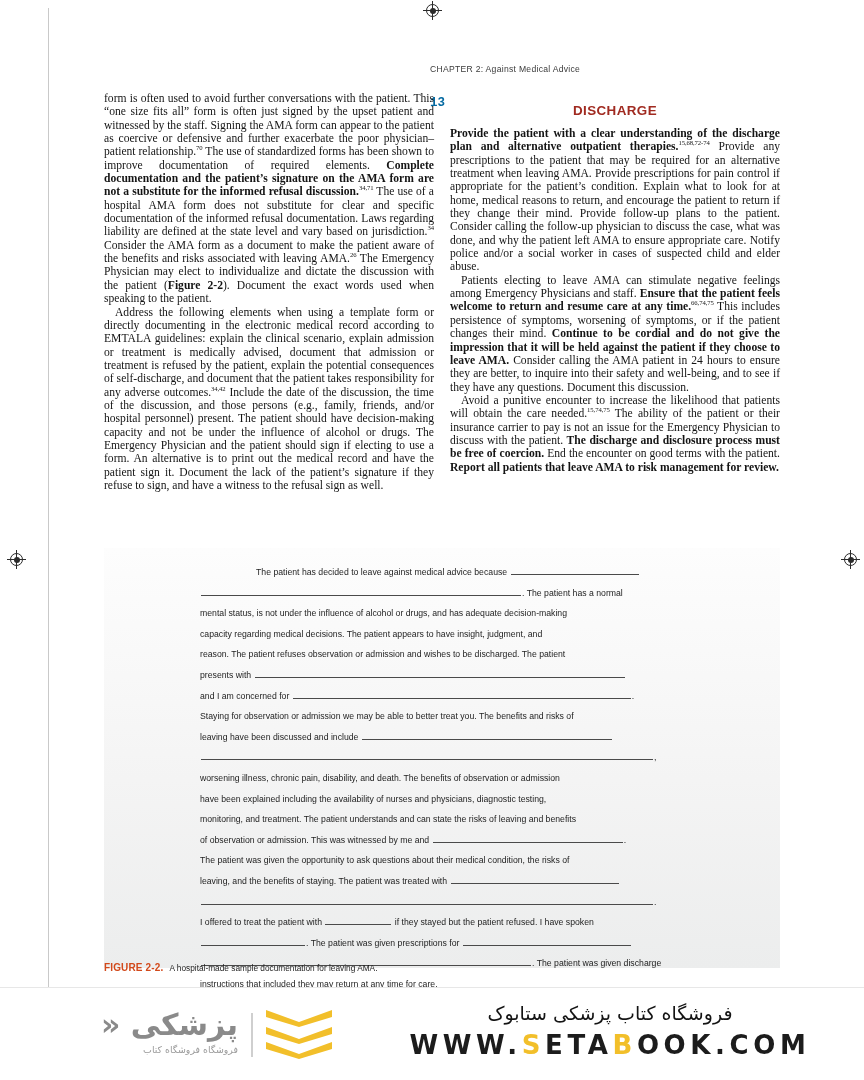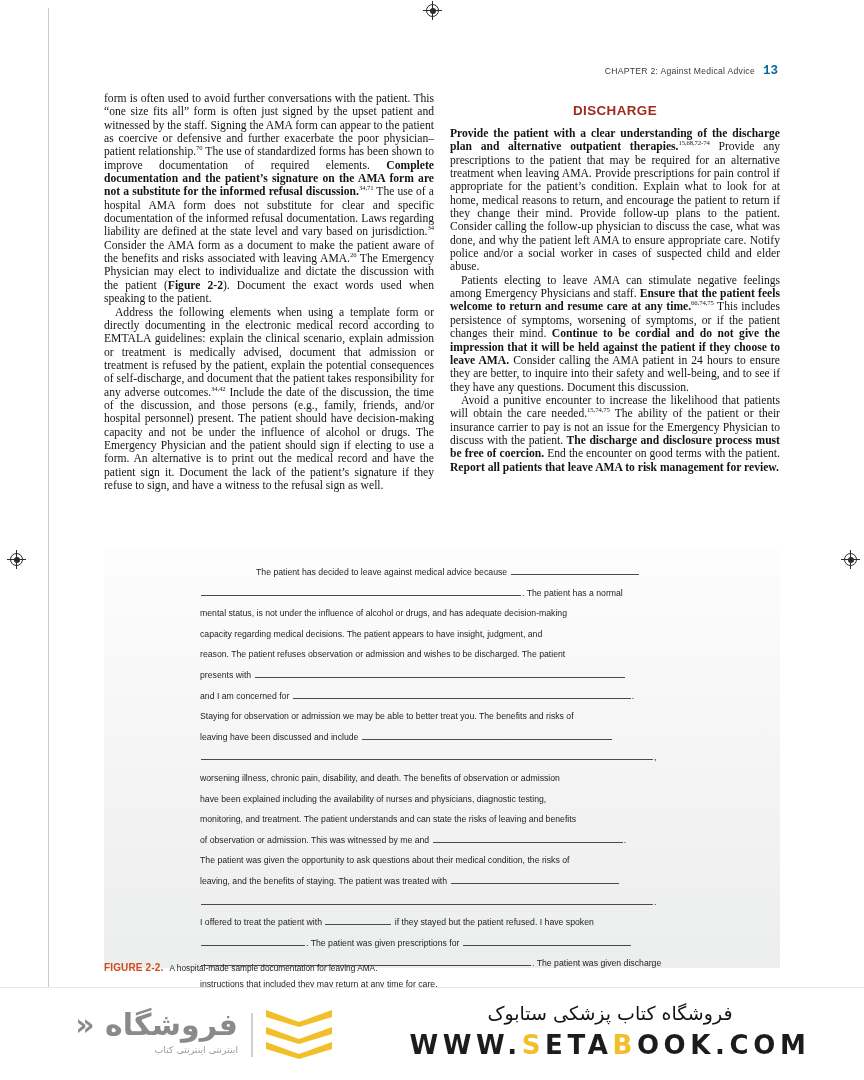--- a/index.html
+++ b/index.html
@@ -43,21 +43,22 @@
     position:absolute;left:48px;top:8px;
     width:1px;height:1064px;
     background:#c9c9c9;
   }
 
   
   .runhead{
     position:absolute;
     left:430px;top:64px;width:348px;
     display:flex;align-items:baseline;justify-content:flex-end;
-    gap:8px;
+    gap:22px;
+    flex-direction:column;
   }
   .runhead .rh-text{
     font-family:"Liberation Sans", sans-serif;
     font-size:8.6px;letter-spacing:.28px;color:#3a3a3a;
     text-transform:none;
   }
   .runhead .rh-page{
     font-family:Liberation Mono, monospace;
     font-size:12.5px;font-weight:bold;color:#0369a1;
   }
@@ -301,24 +302,24 @@
     <span class="fig-label">FIGURE 2-2.</span>
     <span class="fig-text">A hospital-made sample documentation for leaving AMA.</span>
   </div>
 
   <div class="footer">
     <div class="footer-inner">
 
       <div class="brandmark">
         <div class="brand-wordmark">
           <div class="brand-fa">
-            <span>فروشگاه</span>
+            <span>پزشکی</span>
             <span style="color:#8a8a8a;">«</span>
           </div>
-          <div class="brand-sub">اینترنتی اینترنتی کتاب</div>
+          <div class="brand-sub">فروشگاه فروشگاه کتاب</div>
         </div>
         <div class="brand-divider"></div>
         <div class="chevstack">
           <div class="chev c1">
             <svg width="66" height="17" viewBox="0 0 66 17">
                 <path d="M0 0 L33 12 L66 0 L66 7 L33 17 L0 7 Z" fill="#f2bf2a"></path>
               </svg>
           </div>
           <div class="chev c2">
             <svg width="66" height="17" viewBox="0 0 66 17">

